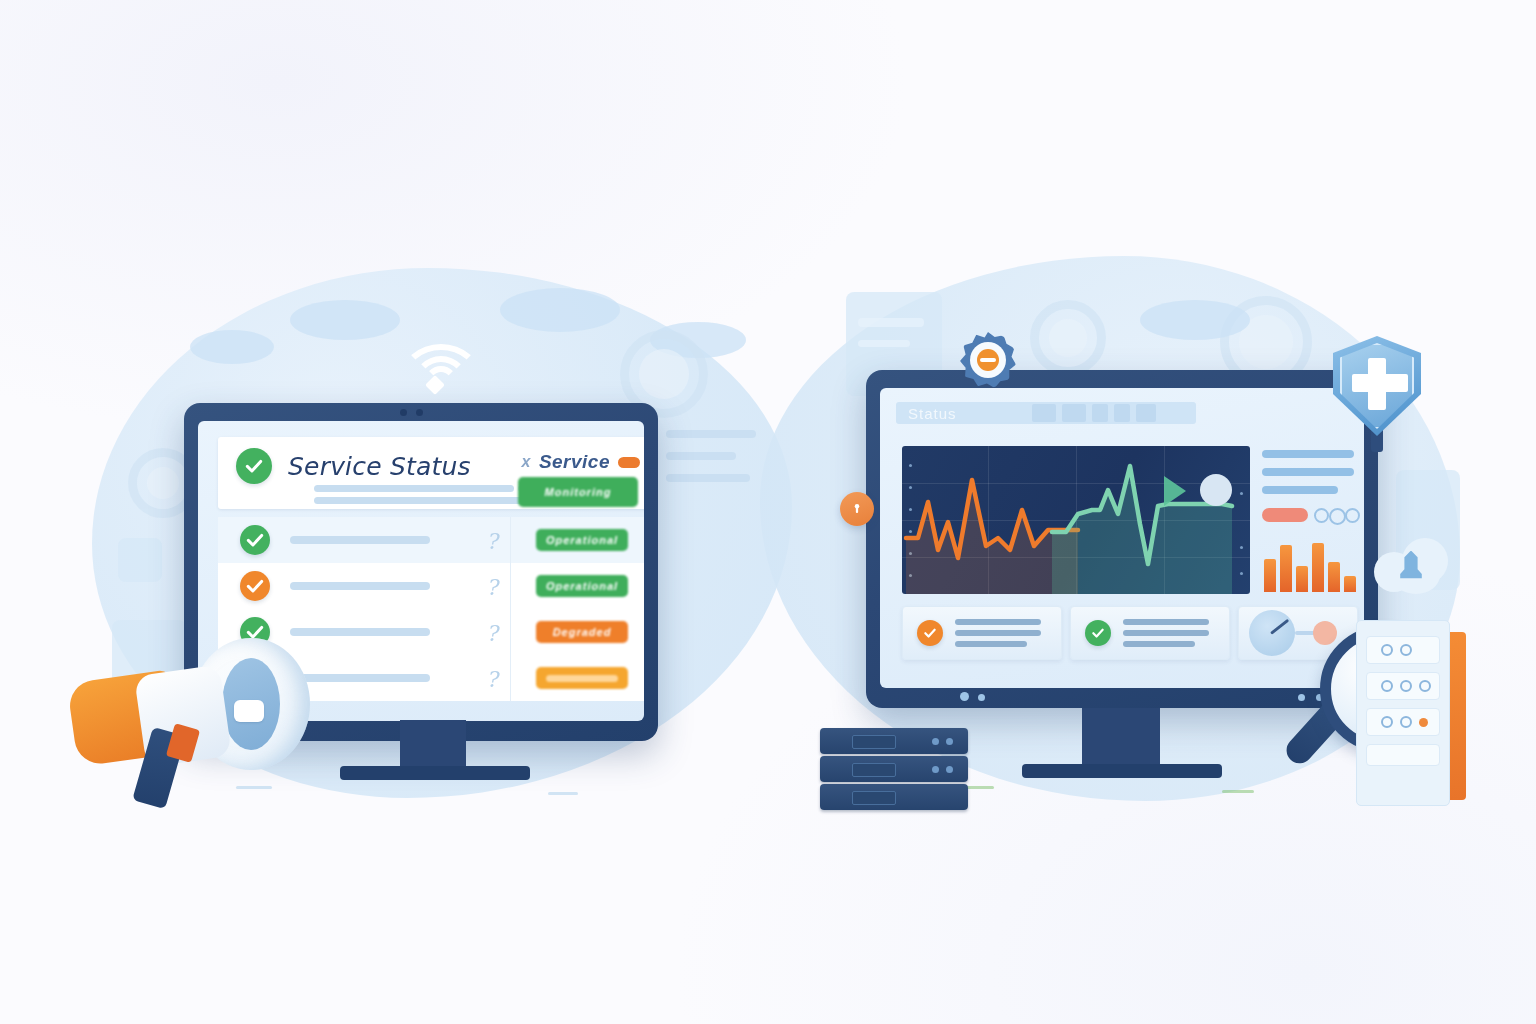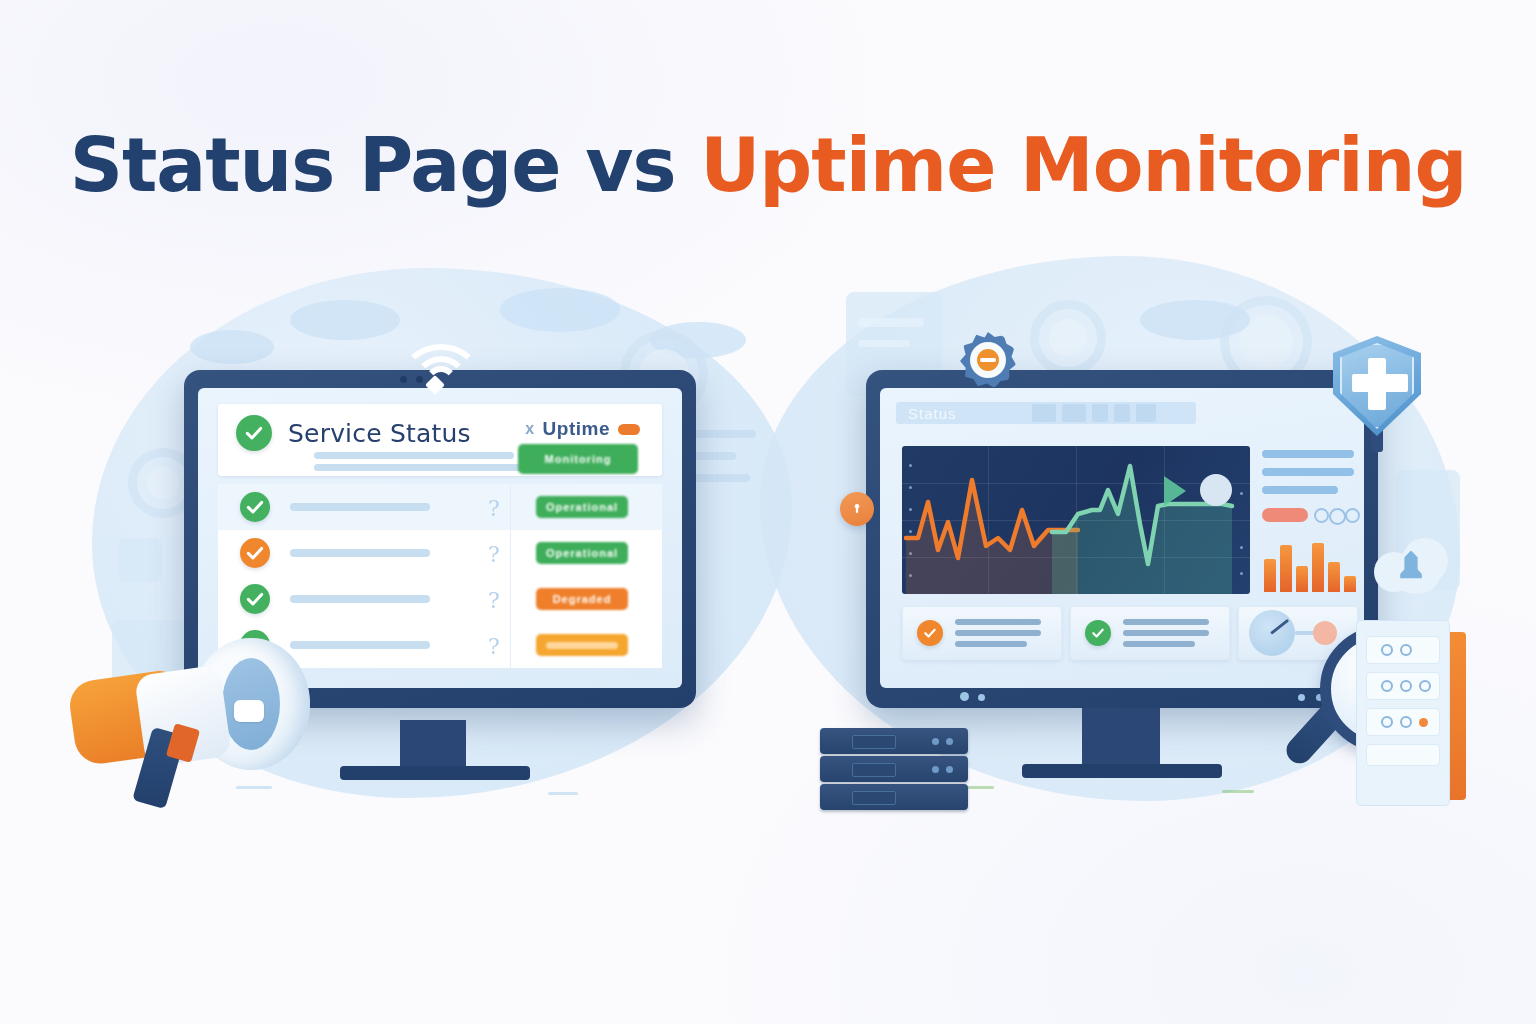--- a/index.html
+++ b/index.html
@@ -246,23 +246,20 @@
       border-left-color:transparent;border-right-color:transparent;border-radius:50%;}
   .wdot{position:absolute;left:50%;bottom:0;width:14px;height:14px;margin-left:-7px;
         background:#ffffff;transform:rotate(45deg);border-radius:2px;}
 </style>
 </head>
 <body>
 
 <div class="stage">
   <div class="page-tint"></div>
 
-  <div class="title">
-    <span class="t-dark">Status Page vs </span><span class="t-orange">Uptime Monitoring</span>
-  </div>
 
   <div class="blob blobL"></div>
   <div class="blob blobR"></div>
 
   <div class="cloud" style="left:190px;top:330px;width:84px;height:34px;"></div>
   <div class="cloud" style="left:290px;top:300px;width:110px;height:40px;"></div>
   <div class="cloud" style="left:500px;top:288px;width:120px;height:44px;"></div>
   <div class="cloud" style="left:650px;top:322px;width:96px;height:36px;"></div>
   <div class="gear" style="left:620px;top:330px;width:70px;height:70px;"></div>
   <div class="gear" style="left:128px;top:448px;width:52px;height:52px;"></div>
@@ -278,39 +275,39 @@
   <div class="gear" style="left:1030px;top:300px;width:58px;height:58px;"></div>
   <div class="gear" style="left:1220px;top:296px;width:74px;height:74px;"></div>
   <div class="cloud" style="left:1140px;top:300px;width:110px;height:40px;"></div>
   <div class="faintbox" style="left:1396px;top:470px;width:64px;height:120px;"></div>
 
   <div class="grassy" style="left:236px;top:786px;width:36px;"></div>
   <div class="grassy" style="left:548px;top:792px;width:30px;"></div>
   <div class="grassy" style="left:960px;top:786px;width:34px;background:#7cc06a;"></div>
   <div class="grassy" style="left:1222px;top:790px;width:32px;background:#7cc06a;"></div>
 
-  <div class="monitor" style="left:184px;top:370px;width:512px;height:338px;">
+  <div class="monitor" style="left:184px;top:403px;width:474px;height:338px;font-style:italic;">
     <div class="bezel"></div>
     <div class="cam" style="left:216px;top:6px;"></div>
     <div class="cam" style="left:232px;top:6px;"></div>
 
     <div class="screen">
 
       <div class="sp-card" style="left:20px;top:16px;width:444px;height:72px;">
         <div class="sp-head" style="height:48px;padding-top:10px;">
           <span class="chk green">
             <svg viewBox="0 0 24 24">
                 <path d="M4 12.5 L9.5 18 L20 6.5" fill="none" stroke="#fff" stroke-width="3.6" stroke-linecap="round" stroke-linejoin="round"></path>
               </svg>
           </span>
           <span class="sp-title">Service Status</span>
         </div>
         <div class="brand">
           <span class="x">x</span>
-          <span>Uptime</span>
+          <span>Service</span>
           <span class="dot"></span>
         </div>
         <div class="skel" style="left:96px;top:48px;width:200px;height:7px;"></div>
         <div class="skel light" style="left:300px;top:48px;width:20px;height:7px;"></div>
         <div class="skel" style="left:96px;top:60px;width:224px;height:7px;"></div>
         <div class="badge green" style="left:300px;top:40px;width:120px;height:30px;">Monitoring</div>
       </div>
 
       <div class="rowbg" style="left:20px;top:96px;width:444px;height:46px;background:#eef6fd;"></div>
       <span class="chk green" style="left:42px;top:104px;position:absolute;width:30px;height:30px;">

